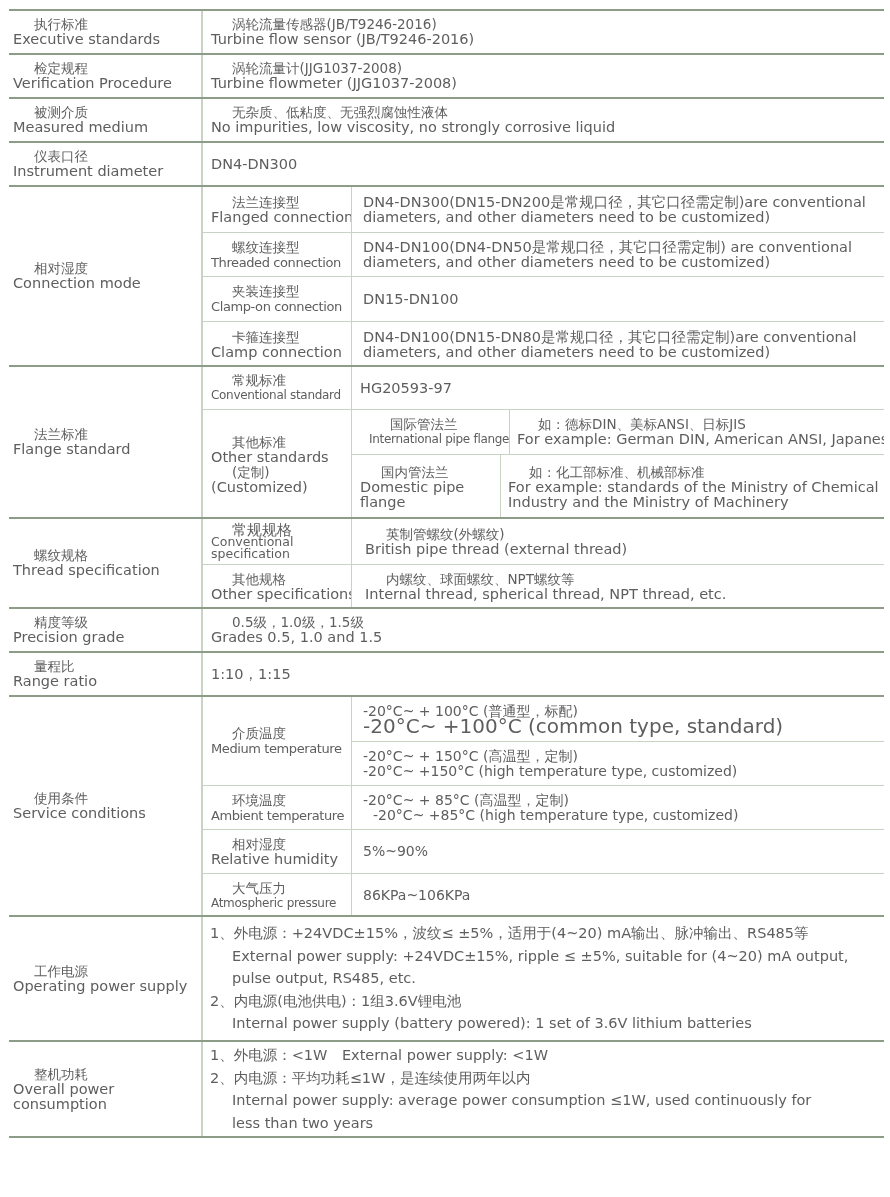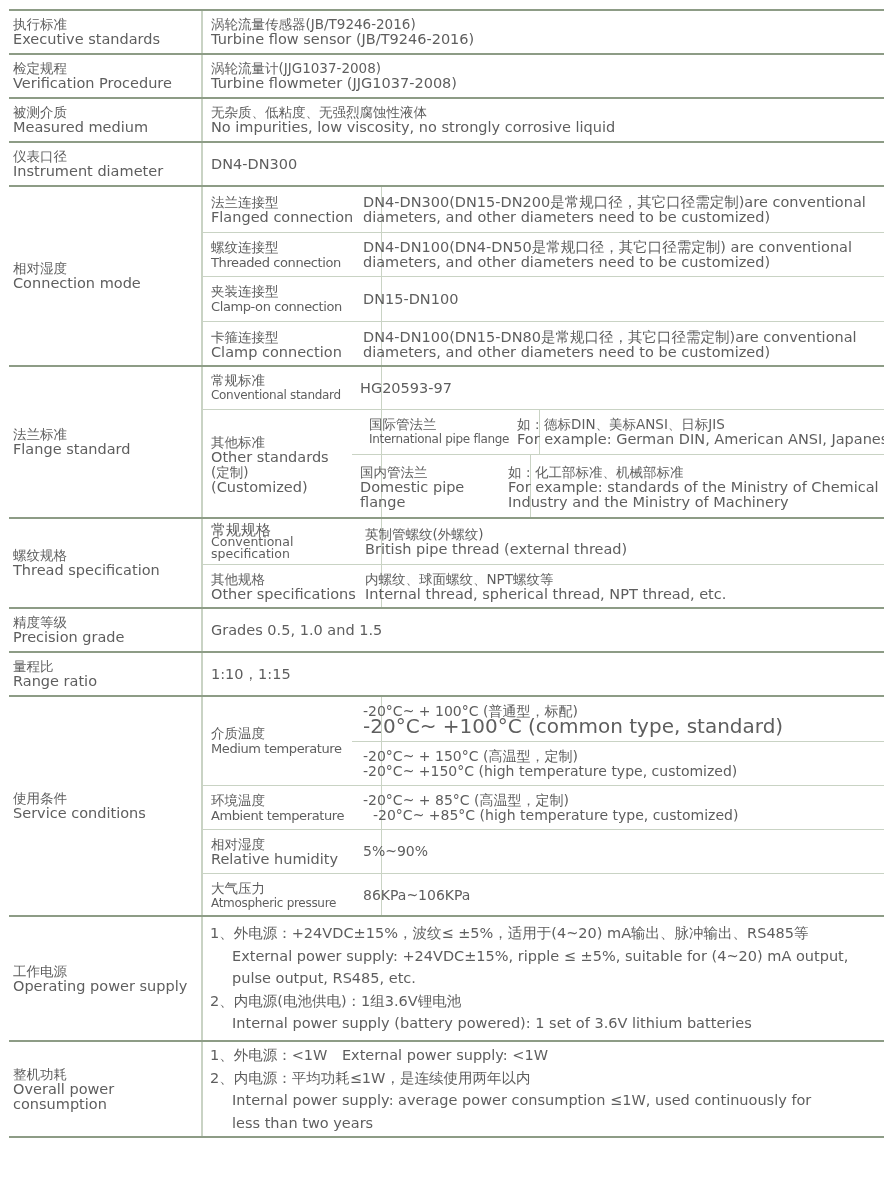--- a/index.html
+++ b/index.html
@@ -4,27 +4,27 @@
 <style>
   html, body { margin:0; padding:0; background:#ffffff; }
   body { width:890px; height:1197px; position:relative; overflow:hidden;
          font-family:"DejaVu Sans", "Liberation Sans", sans-serif; color:#5a5a5a; }
   .tbl { position:absolute; left:9px; top:9px; width:875px; }
   .row { position:absolute; left:0; width:875px; border-top:2px solid #8d9c86; box-sizing:border-box; }
   .row.last { border-bottom:2px solid #8d9c86; }
   .c1 { position:absolute; left:0; top:0; bottom:0; width:194px; border-right:2px solid #c9d3c4; box-sizing:border-box;
         display:flex; flex-direction:column; justify-content:center; padding-left:4px; }
   .c2 { position:absolute; left:194px; right:0; top:0; bottom:0; display:flex; flex-direction:column; justify-content:center; padding-left:8px; }
-  .zh { font-size:13.5px; line-height:15px; color:#5e5e5e; white-space:nowrap; }
+  .zh { font-size:13.5px; line-height:15px; color:#5e5e5e; white-space:nowrap;margin-left:21px; }
   .en { font-size:14.5px; line-height:15px; color:#5e5e5e; white-space:nowrap; }
   .en.cond { font-size:13px; letter-spacing:-0.4px; }
   .en.tight { font-size:12px; letter-spacing:-0.3px; }
   .sub { position:absolute; left:194px; right:0; box-sizing:border-box; border-top:1.5px solid #c9d3c4; }
   .sub.first { border-top:none; }
-  .sl { position:absolute; left:0; top:0; bottom:0; width:179px; border-right:1.5px solid #c9d3c4; box-sizing:border-box;
+  .sl { position:absolute; left:0; top:0; bottom:0; width:149px; border-right:1.5px solid #c9d3c4; box-sizing:border-box;
         display:flex; flex-direction:column; justify-content:center; padding-left:8px; overflow:hidden; }
   .sv { position:absolute; left:149px; right:0; top:0; bottom:0; display:flex; flex-direction:column; justify-content:center; padding-left:11px; overflow:hidden; }
   .para { font-size:14.5px; line-height:22.5px; color:#5e5e5e; white-space:nowrap; }
   .indent { padding-left:22px; }
 </style>
 </head>
 <body>
 
 <div class="tbl">
 
@@ -190,20 +190,21 @@
       </div>
     </div>
   </div>
 
   <div class="row" style="top:598px;height:44px;">
     <div class="c1">
       <div class="zh">精度等级</div>
       <div class="en">Precision grade</div>
     </div>
     <div class="c2">
+      <div class="zh">0.5级，1.0级，1.5级</div>
       <div class="en">Grades 0.5, 1.0 and 1.5</div>
     </div>
   </div>
 
   <div class="row" style="top:642px;height:44px;">
     <div class="c1">
       <div class="zh">量程比</div>
       <div class="en">Range ratio</div>
     </div>
     <div class="c2">

